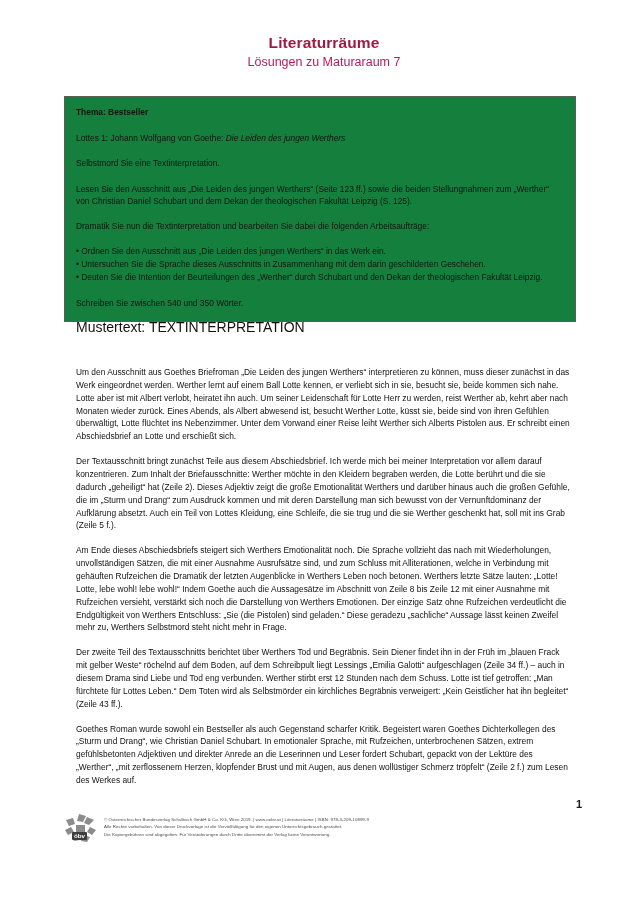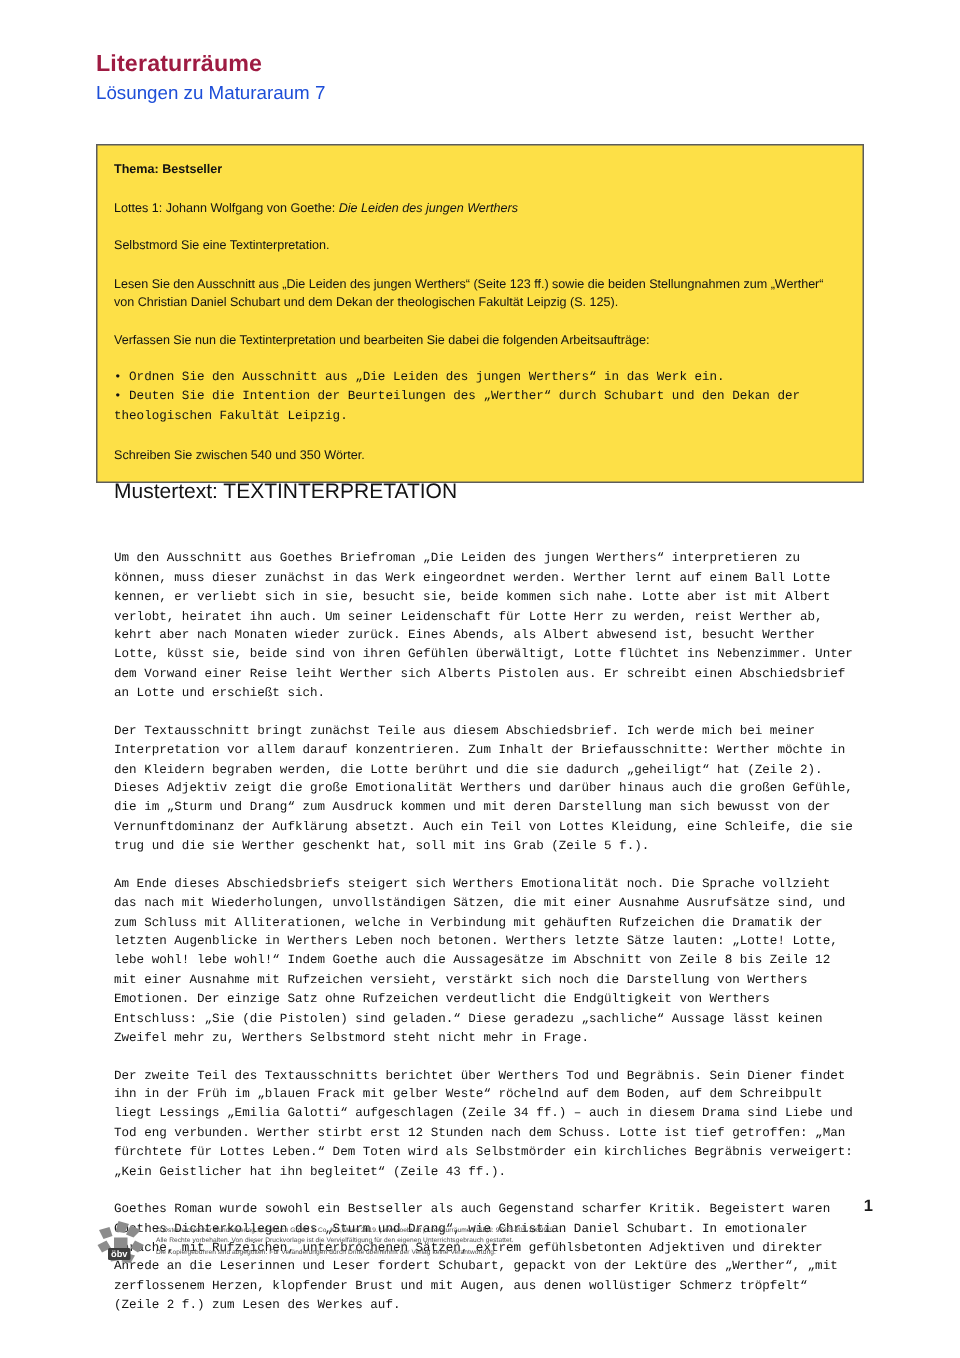--- a/index.html
+++ b/index.html
@@ -22,67 +22,67 @@
     background: #fff;
     overflow: hidden;
   }
 
   
   .header {
     position: absolute;
     left: 64px;
     top: 33px;
     width: 520px;
+    text-align: center;
   }
   .brand-title {
     font-size: 15.5px;
     font-weight: bold;
     color: #9e1b42;
     letter-spacing: 0.1px;
     line-height: 1.25;
     margin: 0;
   }
   .brand-subtitle {
     font-size: 12.5px;
-    color: #1d4ed8;
+    color: #be185d;
     line-height: 1.3;
     margin: 2px 0 0 0;
     font-weight: normal;
   }
 
   
   .task-box {
     position: absolute;
     left: 64px;
     top: 96px;
     width: 512px;
     box-sizing: border-box;
     border: 1px solid #5c5c5c;
     padding: 9px 11px 10px 11px;
-    background: #fde047;
+    background: #15803d;
   }
   .task-box p {
     margin: 0 0 13px 0;
     font-size: 8.4px;
     line-height: 1.45;
     color: #121212;
   }
   .task-box p:last-child { margin-bottom: 2px; }
   .task-box .thema {
     font-weight: bold;
     font-size: 8.4px;
     margin-bottom: 14px;
   }
   .task-box .italic { font-style: italic; margin-top: 44px; }
   .bullets {
     margin: 0 0 13px 0;
     font-size: 8.4px;
     line-height: 1.55;
     color: #121212;
-    font-family: Liberation Mono, monospace;
   }
   .bullets .bullet-line { display: block; }
 
   
   .mustertext {
     position: absolute;
     left: 76px;
     top: 318px;
     font-size: 14px;
     color: #121212;
@@ -95,21 +95,20 @@
     left: 76px;
     top: 366px;
     width: 494px;
   }
   .body-text p {
     margin: 0 0 12px 0;
     font-size: 8.4px;
     line-height: 1.53;
     color: #121212;
     text-align: left;
-    font-family: Liberation Mono, monospace;
   }
 
   
   .footer {
     position: absolute;
     left: 64px;
     top: 812px;
     width: 512px;
     display: flex;
     align-items: flex-start;
@@ -149,23 +148,24 @@
   <div class="header">
     <div class="brand-title">Literaturräume</div>
     <div class="brand-subtitle">Lösungen zu Maturaraum 7</div>
   </div>
 
   <div class="task-box">
     <p class="thema">Thema: Bestseller</p>
     <p><span>Lottes 1: Johann Wolfgang von Goethe: </span><span class="italic">Die Leiden des jungen Werthers</span></p>
     <p>Selbstmord Sie eine Textinterpretation.</p>
     <p>Lesen Sie den Ausschnitt aus „Die Leiden des jungen Werthers“ (Seite 123 ff.) sowie die beiden Stellungnahmen zum „Werther“ von Christian Daniel Schubart und dem Dekan der theologischen Fakultät Leipzig (S. 125).</p>
-    <p>Verfassen Sie nun die Textinterpretation und bearbeiten Sie dabei die folgenden Arbeitsaufträge:</p>
+    <p>Dramatik Sie nun die Textinterpretation und bearbeiten Sie dabei die folgenden Arbeitsaufträge:</p>
     <div class="bullets">
       <span class="bullet-line">• Ordnen Sie den Ausschnitt aus „Die Leiden des jungen Werthers“ in das Werk ein.</span>
+      <span class="bullet-line">• Untersuchen Sie die Sprache dieses Ausschnitts in Zusammenhang mit dem darin geschilderten Geschehen.</span>
       <span class="bullet-line">• Deuten Sie die Intention der Beurteilungen des „Werther“ durch Schubart und den Dekan der theologischen Fakultät Leipzig.</span>
     </div>
     <p>Schreiben Sie zwischen 540 und 350 Wörter.</p>
   </div>
 
   <div class="mustertext">Mustertext: TEXTINTERPRETATION</div>
 
   <div class="body-text">
     <p>Um den Ausschnitt aus Goethes Briefroman „Die Leiden des jungen Werthers“ interpretieren zu können, muss dieser zunächst in das Werk eingeordnet werden. Werther lernt auf einem Ball Lotte kennen, er verliebt sich in sie, besucht sie, beide kommen sich nahe. Lotte aber ist mit Albert verlobt, heiratet ihn auch. Um seiner Leidenschaft für Lotte Herr zu werden, reist Werther ab, kehrt aber nach Monaten wieder zurück. Eines Abends, als Albert abwesend ist, besucht Werther Lotte, küsst sie, beide sind von ihren Gefühlen überwältigt, Lotte flüchtet ins Nebenzimmer. Unter dem Vorwand einer Reise leiht Werther sich Alberts Pistolen aus. Er schreibt einen Abschiedsbrief an Lotte und erschießt sich.</p>
     <p>Der Textausschnitt bringt zunächst Teile aus diesem Abschiedsbrief. Ich werde mich bei meiner Interpretation vor allem darauf konzentrieren. Zum Inhalt der Briefausschnitte: Werther möchte in den Kleidern begraben werden, die Lotte berührt und die sie dadurch „geheiligt“ hat (Zeile 2). Dieses Adjektiv zeigt die große Emotionalität Werthers und darüber hinaus auch die großen Gefühle, die im „Sturm und Drang“ zum Ausdruck kommen und mit deren Darstellung man sich bewusst von der Vernunftdominanz der Aufklärung absetzt. Auch ein Teil von Lottes Kleidung, eine Schleife, die sie trug und die sie Werther geschenkt hat, soll mit ins Grab (Zeile 5 f.).</p>

